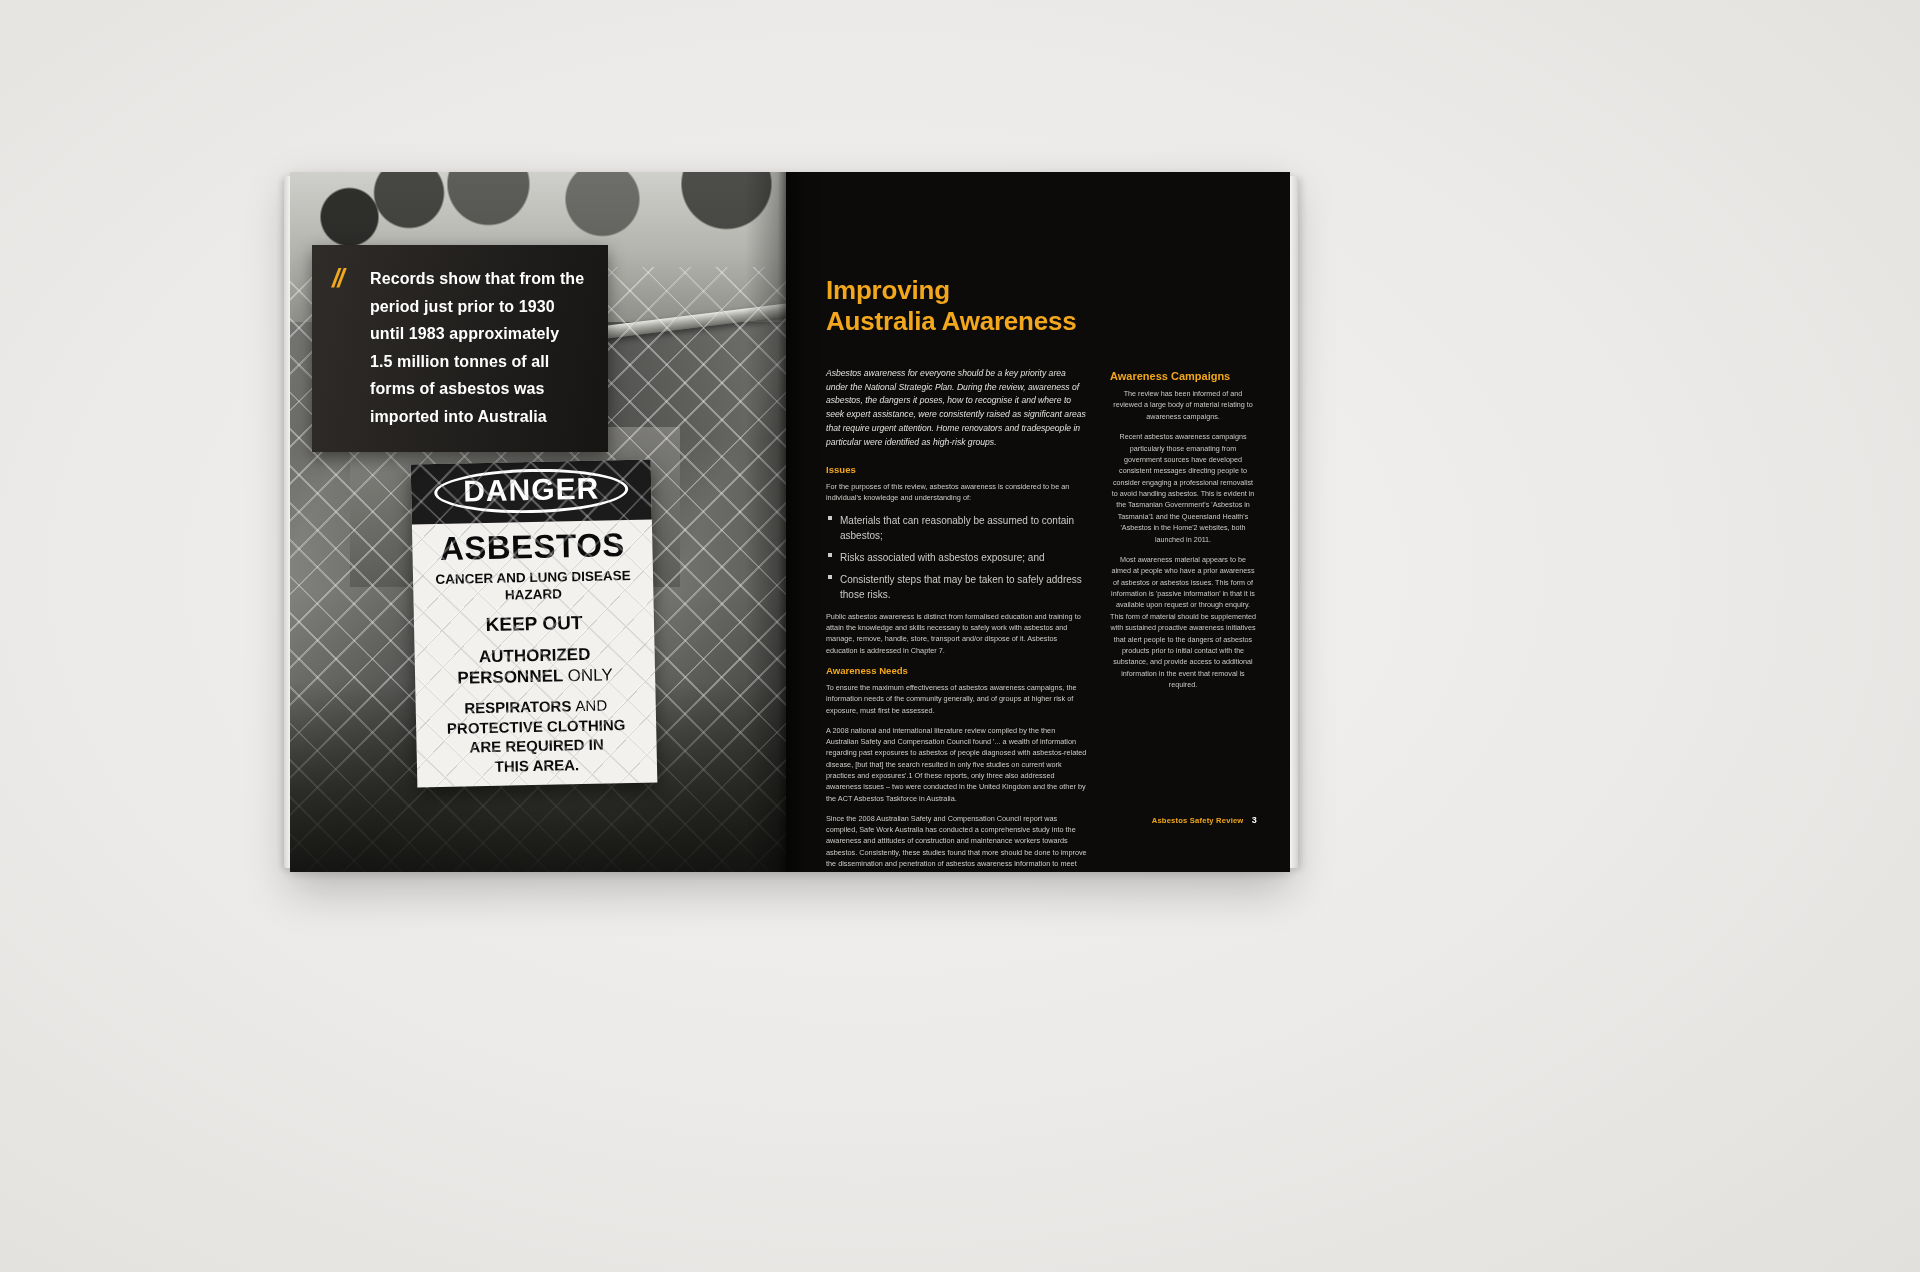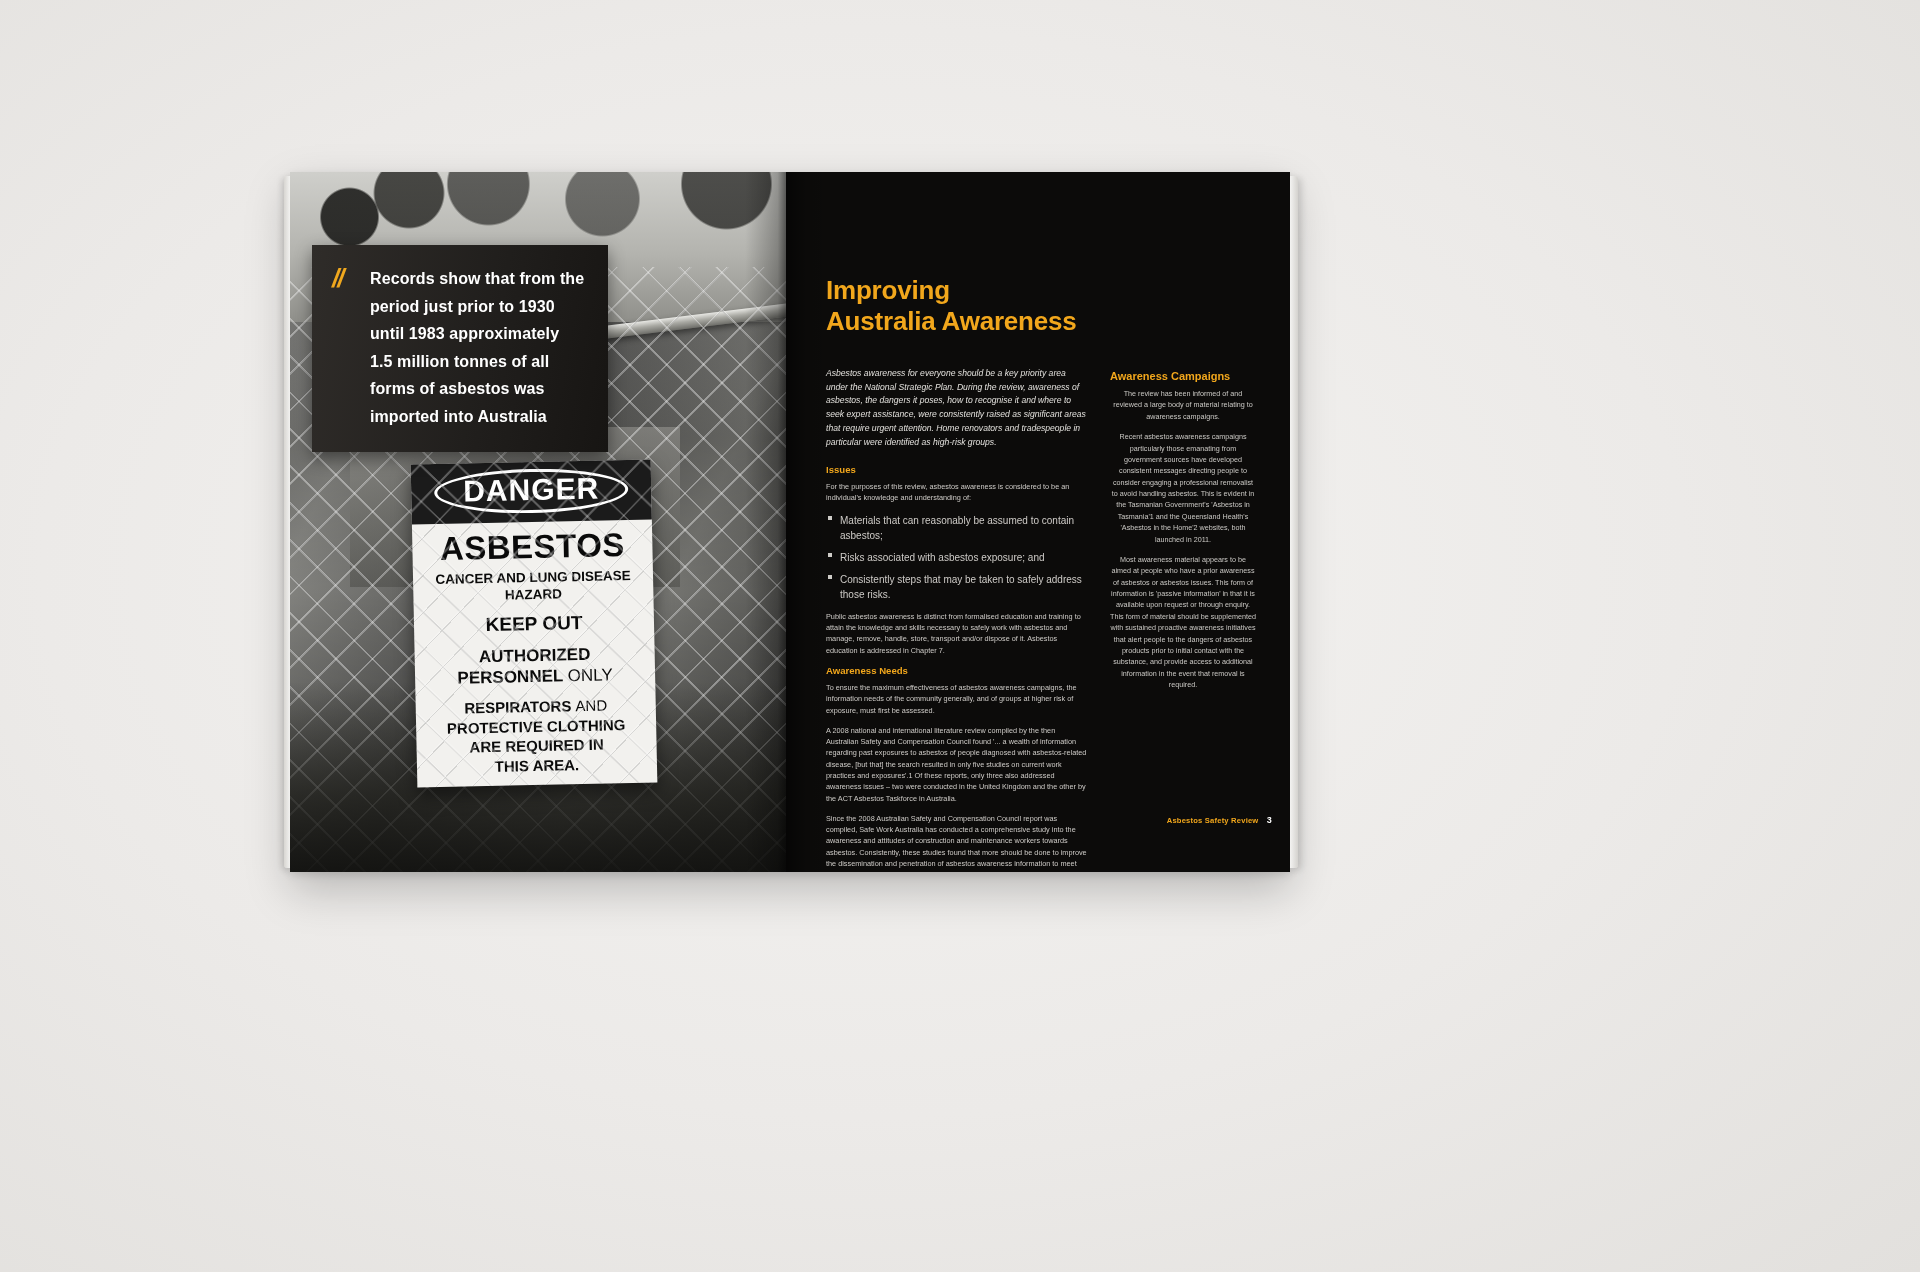--- a/index.html
+++ b/index.html
@@ -292,21 +292,21 @@
   }
   .side-p {
     font-size: 7.2px;
     line-height: 1.58;
     color: #cbc9c5;
     margin: 0 0 9px;
     text-align: center;
   }
   .folio {
     position: absolute;
-    right: 18px;
+    right: 33px;
     bottom: 47px;
     font-size: 7.6px;
     color: #f2a71c;
     font-weight: 700;
     letter-spacing: 0.2px;
   }
   .folio .pg { color: #ffffff; margin-left: 6px; font-size: 9px; }
 </style>
 </head>
 <body>

